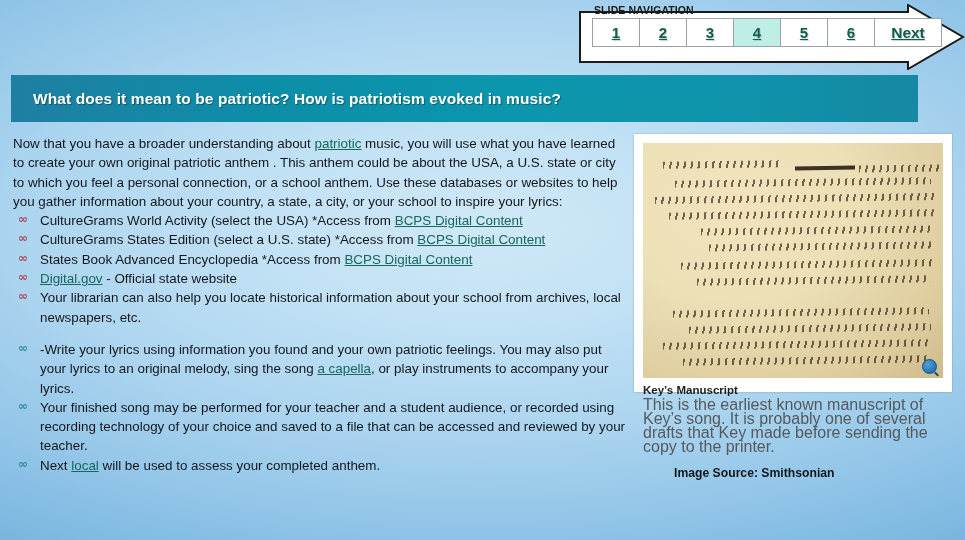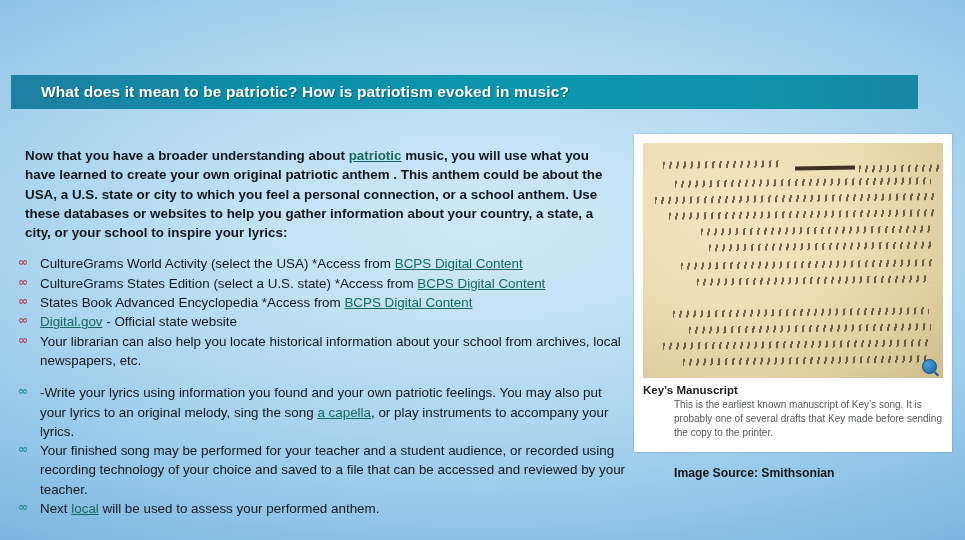--- a/index.html
+++ b/index.html
@@ -47,52 +47,52 @@
   #navtable td.sel{background:#bfeee6;}
   #navtable td.wide{width:60px;}
   #navtable a{
     color:#115c4e;text-decoration:underline;
     font-weight:bold;font-size:15px;
     text-shadow:1px 1px 0 rgba(160,180,175,.55);
   }
   #navtable td.wide a{font-size:15.5px;}
   
   #banner{
-    position:absolute;left:11px;top:75px;width:907px;height:34px;
+    position:absolute;left:11px;top:75px;width:907px;height:47px;
     background:linear-gradient(to right,#1f7fa3 0%,#0d8ea8 28%,#0c96ae 55%,#0f93ac 80%,#1688a2 100%);
     color:#ffffff;
     font-size:15.5px;font-weight:bold;
     display:flex;align-items:center;
-    padding-left:30px;box-sizing:border-box;
+    padding-left:22px;box-sizing:border-box;
     text-shadow:1px 1px 1px rgba(0,0,0,.35);
     letter-spacing:.1px;white-space:nowrap;
   }
   
   #bodytext{
     position:absolute;left:13px;top:134px;width:615px;
     font-size:13.4px;color:#14181d;line-height:19.3px;
   }
-  #bodytext p{margin:12px;font-weight:bold;}
+  #bodytext p{margin:0;}
   .lnk{color:#15685c;text-decoration:underline;}
   ul.blist{list-style:none;margin:0;padding:0;}
   ul.blist>li{
     position:relative;padding-left:27px;margin:0;
     line-height:19.3px;
   }
   ul.blist>li .bul{
     position:absolute;left:5px;top:-1px;
     font-size:12px;font-weight:bold;
     font-family:"DejaVu Sans",sans-serif;
   }
   ul.red>li .bul{color:#b2485e;}
   ul.teal>li .bul{color:#2f8f96;}
   #block2{margin-top:13px;}
   
   #pic{
-    position:absolute;left:634px;top:134px;width:318px;height:318px;
+    position:absolute;left:634px;top:134px;width:318px;height:258px;
     background:#ffffff;
     box-shadow:0 0 2px rgba(0,0,0,.25);
   }
   #paper{
     position:absolute;left:9px;top:9px;width:300px;height:235px;
     background:
       radial-gradient(ellipse at 30% 25%, #f2e3bd 0%, #ece0b6 40%, #ddcc9e 78%, #cdbb8b 100%);
     overflow:hidden;
   }
   #paper .wig{
@@ -115,53 +115,72 @@
   }
   #magnify:after{
     content:"";position:absolute;right:-3px;bottom:-2px;
     width:5px;height:2px;background:#0c4f87;transform:rotate(45deg);
   }
   #cap{
     position:absolute;left:9px;top:250px;width:300px;
     color:#2b2b2b;
   }
   #capTitle{font-size:11.5px;font-weight:bold;color:#1d1d1d;margin-bottom:2px;}
-  #capBody{font-size:10px;line-height:14px;color:#55595c;margin-left:31px;}
+  #capBody{font-size:16px;line-height:14px;color:#55595c;}
   #imgsrc{
     position:absolute;left:634px;top:466px;
     font-size:12.2px;font-weight:bold;color:#12171c;
     white-space:nowrap;
     margin-left:40px;
   }
 </style>
 </head>
 <body>
 
 <div id="slide">
 
 
+  <div id="navwrap">
+    <svg id="arrow" viewBox="0 0 387 66" preserveAspectRatio="none">
+      <polygon points="2,8 330,8 330,1 385,33 330,65 330,58 2,58" fill="#ffffff" stroke="#1b1b1b" stroke-width="2"></polygon>
+    </svg>
+    <div id="navlabel">SLIDE NAVIGATION</div>
+    <table id="navtable">
+      <tbody>
+          <tr>
+        <td><a href="#">1</a></td>
+        <td><a href="#">2</a></td>
+        <td><a href="#">3</a></td>
+        <td class="sel"><a href="#">4</a></td>
+        <td><a href="#">5</a></td>
+        <td><a href="#">6</a></td>
+        <td class="wide"><a href="#">Next</a></td>
+      </tr>
+    </tbody>
+      </table>
+  </div>
 
   <div id="banner">What does it mean to be patriotic?  How is patriotism evoked in music?</div>
 
   <div id="bodytext">
 
     <p><span>Now that you have a broader understanding about </span><a class="lnk" href="#">patriotic</a><span> music, you will use what you have learned to create your own original patriotic anthem . This anthem  could be about the USA, a U.S. state or city to which you feel a personal connection, or a school anthem. Use these databases or websites to help you gather information about your country, a state, a city, or your school to inspire your lyrics:</span></p>
 
     <ul class="blist red" id="block1">
       <li><span class="bul">∞</span><span>CultureGrams World Activity (select the USA) *Access from </span><a class="lnk" href="#">BCPS Digital Content</a><span></span></li>
       <li><span class="bul">∞</span><span>CultureGrams States Edition (select a U.S. state) *Access from </span><a class="lnk" href="#">BCPS Digital Content</a><span></span></li>
       <li><span class="bul">∞</span><span>States Book Advanced Encyclopedia *Access from </span><a class="lnk" href="#">BCPS Digital Content</a><span></span></li>
       <li><span class="bul">∞</span><span></span><a class="lnk" href="#">Digital.gov</a><span> - Official state website</span></li>
       <li><span class="bul">∞</span><span>Your librarian can also help you locate historical information about your school from archives, local newspapers, etc.</span></li>
     </ul>
 
     <ul class="blist teal" id="block2">
       <li><span class="bul">∞</span><span>-Write your lyrics using information you found and your own patriotic feelings. You may also put your lyrics to an original melody, sing the song </span><a class="lnk" href="#">a capella</a><span>, or play instruments to accompany your lyrics.</span></li>
       <li><span class="bul">∞</span><span>Your finished song may be performed for your teacher and a student audience, or recorded using recording technology of your choice and saved to a file that can be accessed and reviewed by your teacher.</span></li>
-      <li><span class="bul">∞</span><span>Next </span><a class="lnk" href="#">local</a><span> will be used to assess your performed anthem.</span></li>
+      <li><span class="bul">∞</span><span>Next </span><a class="lnk" href="#">local</a><span> will be used to assess your completed anthem.</span></li>
     </ul>
 
   </div>
 
   <div id="pic">
     <div id="paper">
       <div class="wig" style="left:20px;top:18px;width:120px;"></div>
       <div id="strike"></div>
       <div class="wig" style="left:216px;top:22px;width:80px;"></div>
       <div class="wig" style="left:32px;top:36px;width:256px;"></div>

